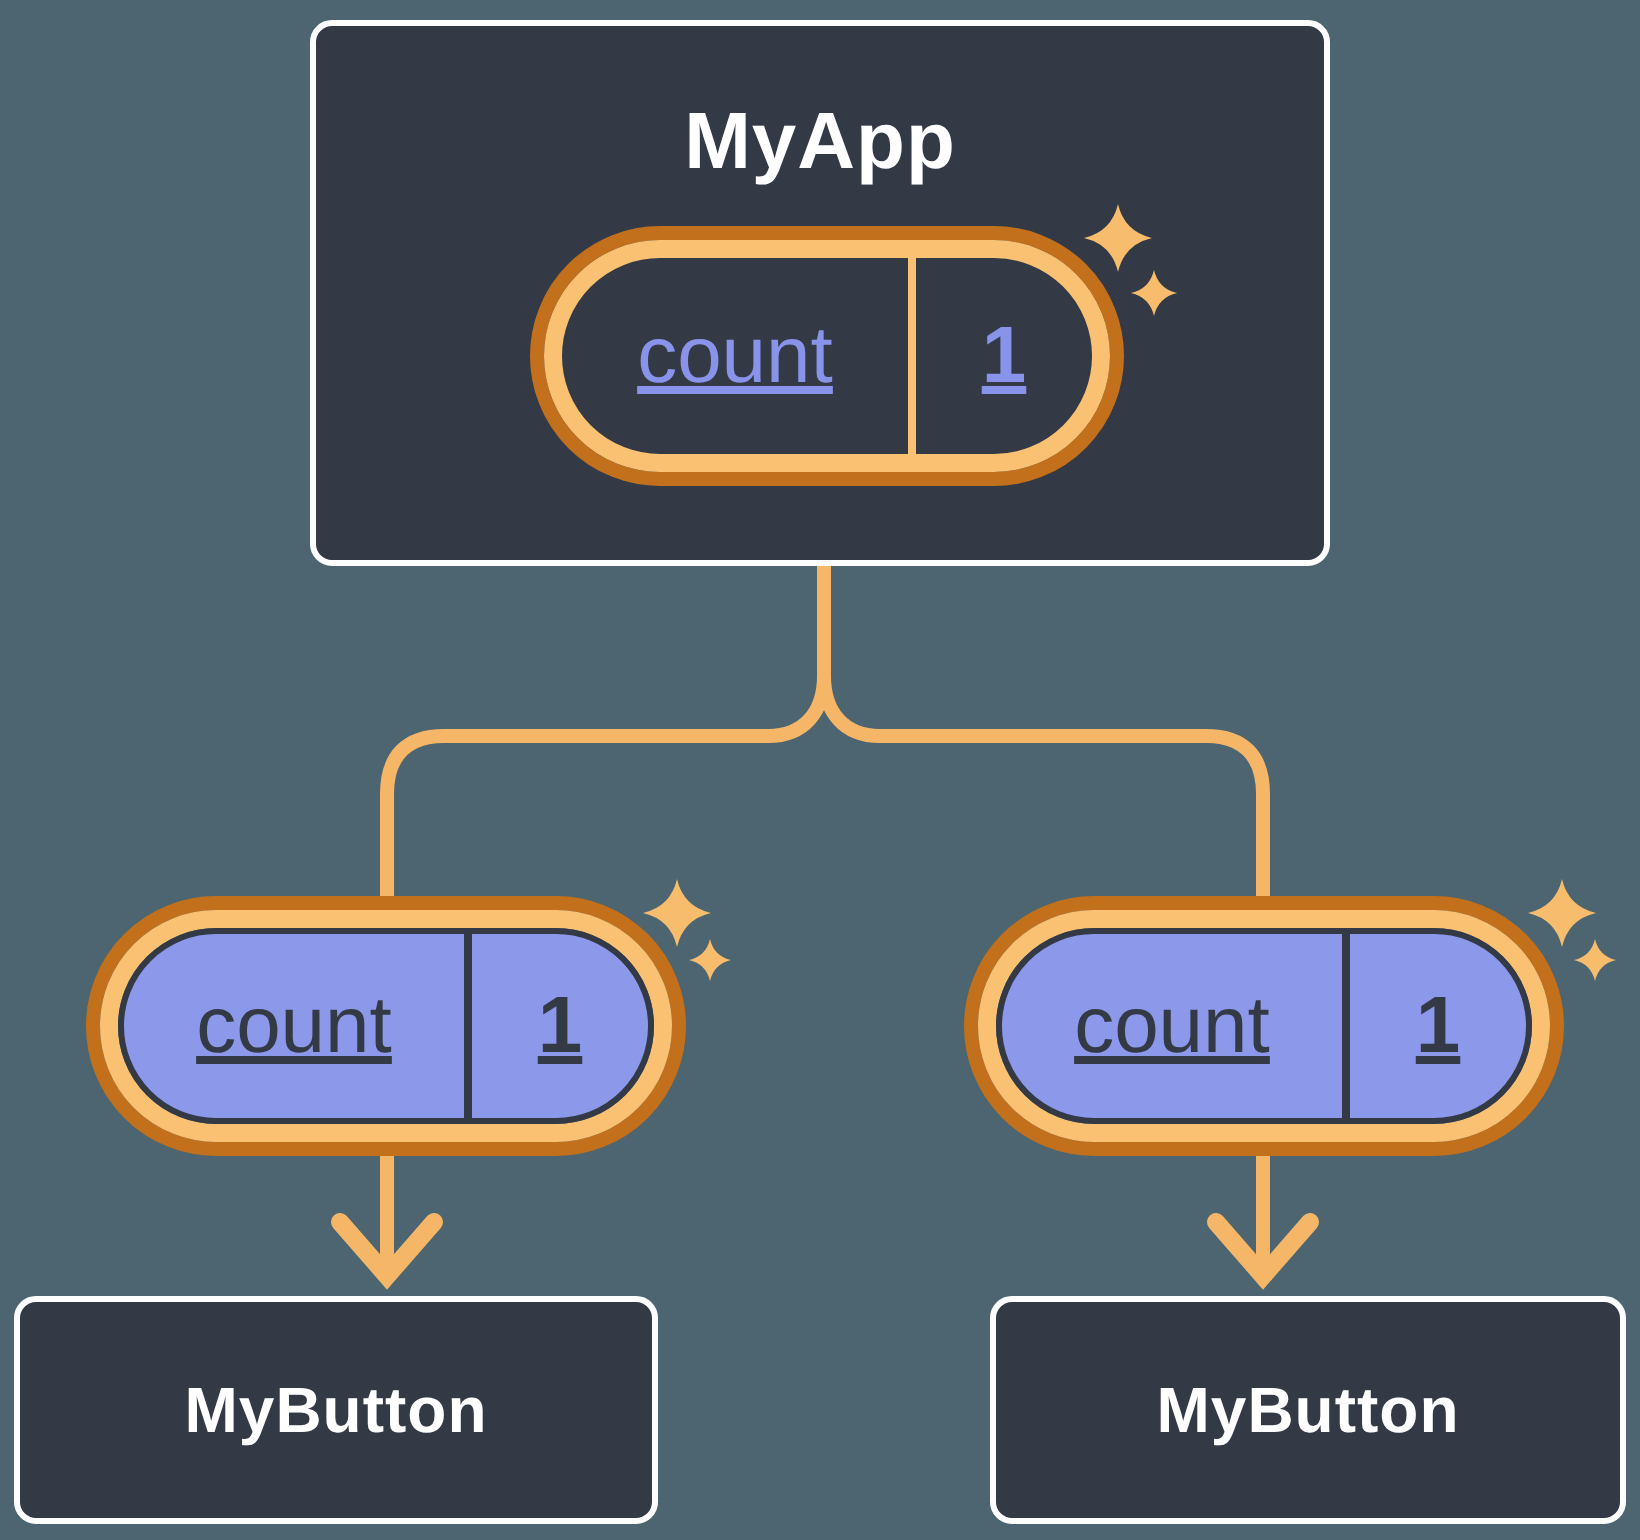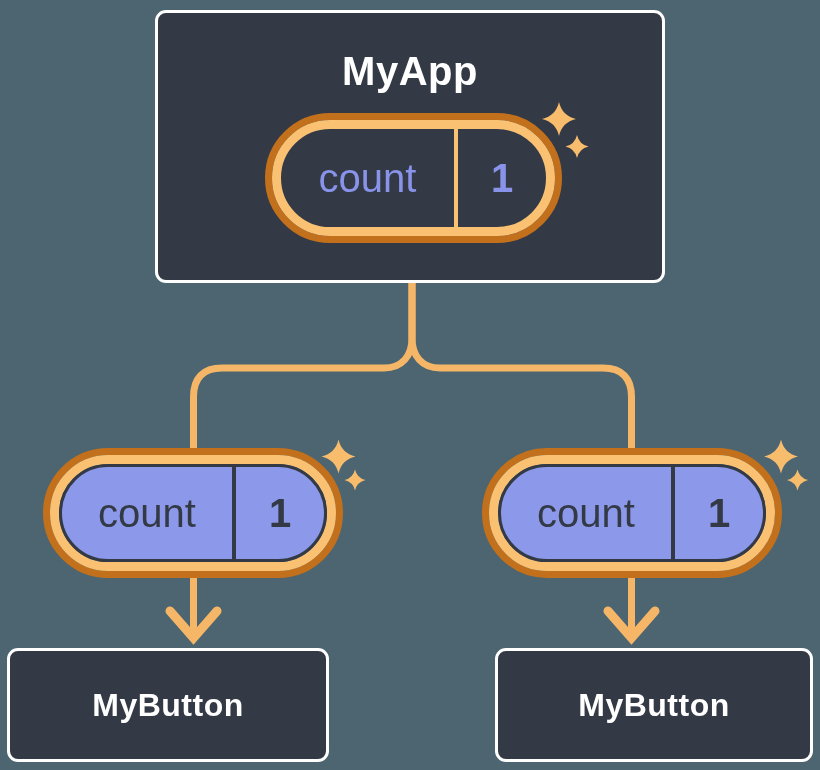--- a/index.html
+++ b/index.html
@@ -80,20 +80,21 @@
   .pill-purple .pill-core{
     background:#8C99EA;
     border:3px solid #333A46;
   }
   .pill-purple .cell{color:#333A46;}
   .pill-purple .divider{background:#333A46;}
 
   .cell{
     display:flex;align-items:center;justify-content:center;
     font-size:40px;
+    text-decoration:underline;
   }
   .cell-name{flex:1 1 auto;font-weight:400;}
   .cell-value{flex:0 0 88px;font-weight:700;}
   .divider{flex:0 0 4px;}
 </style>
 </head>
 <body>
 
 <div class="stage">
 

